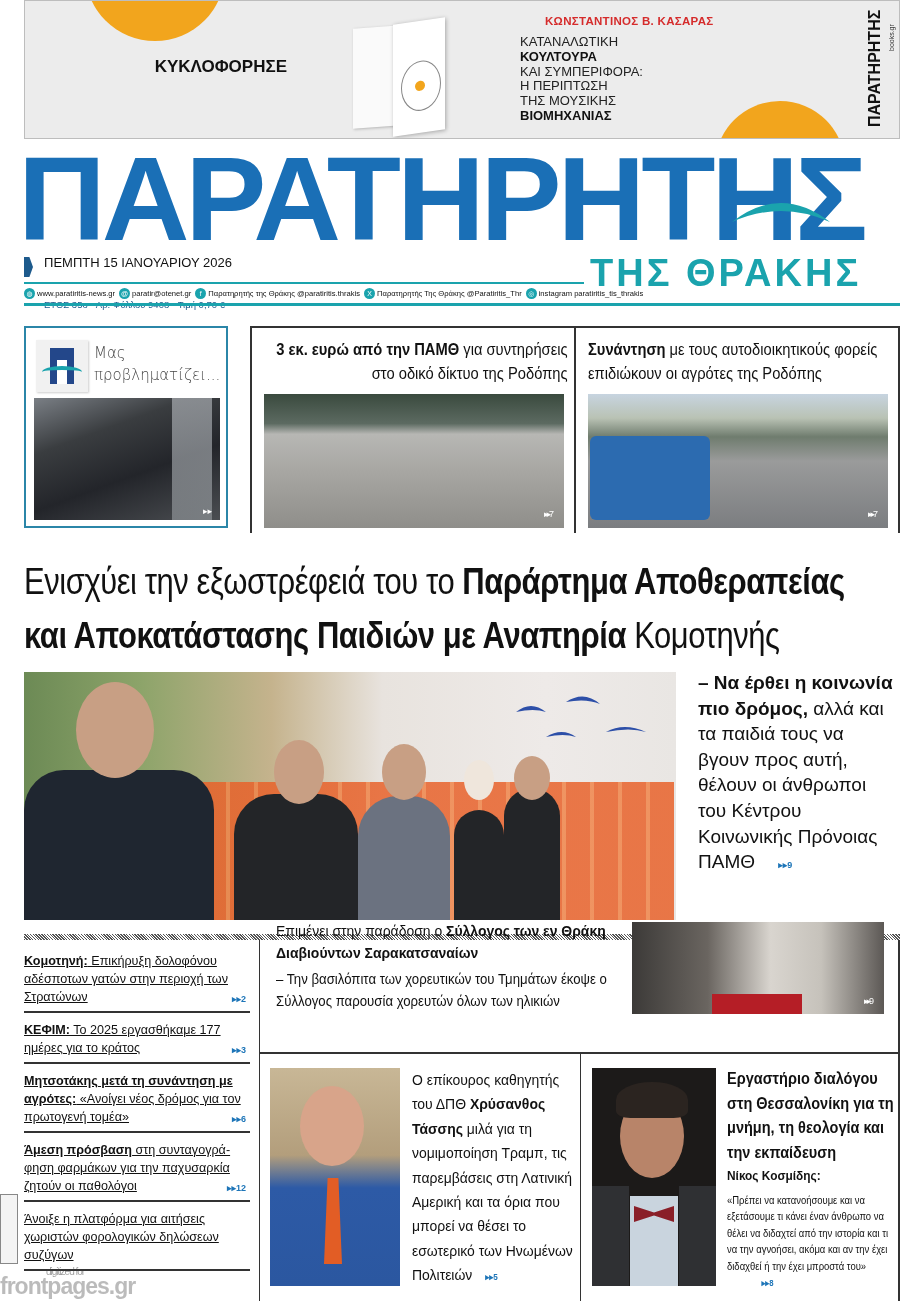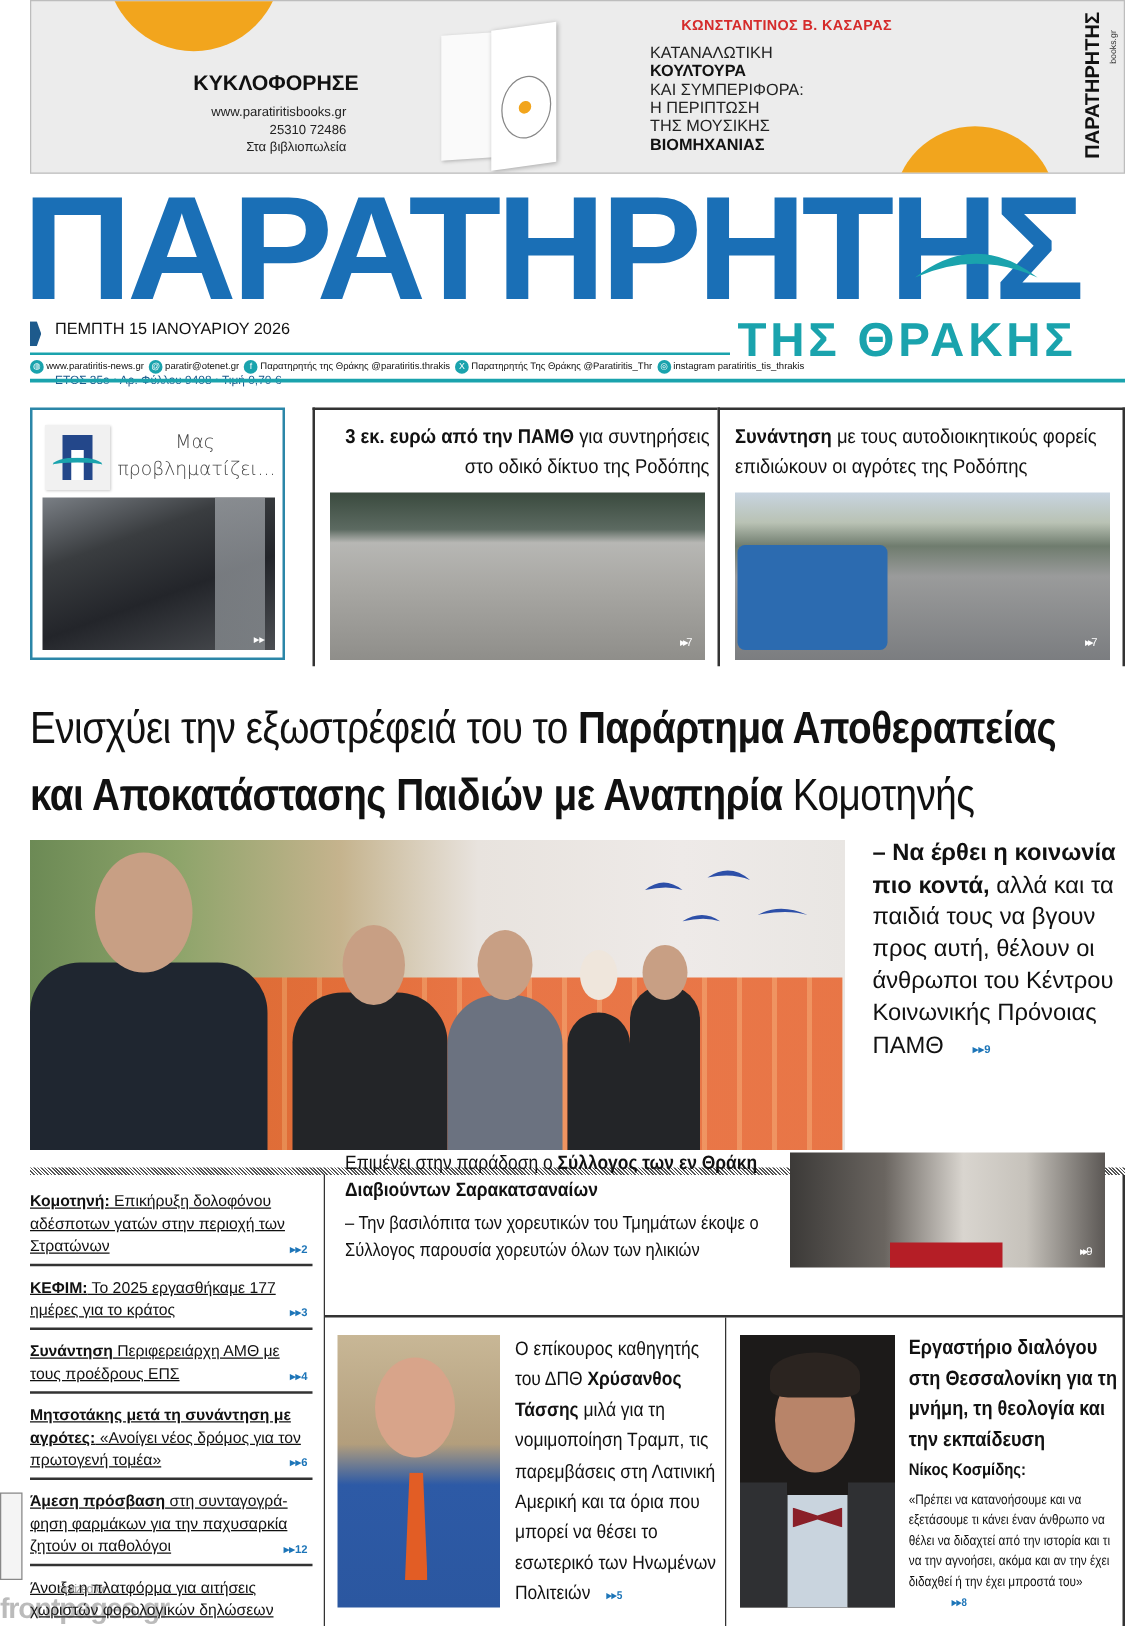--- a/index.html
+++ b/index.html
@@ -37,21 +37,21 @@
   .rule-teal { position: absolute; background: #1aa3ad; }
   .socials { position: absolute; left: 24px; top: 287px; height: 12px; display: flex; align-items: center; gap: 4px; font-size: 7.6px; color: #111; white-space: nowrap; }
   .socials .ic { display: inline-block; width: 11px; height: 11px; border-radius: 50%; background: #1aa3ad; color: #fff; font-size: 7px; line-height: 11px; text-align: center; margin-right: 2px; }
 
   
   .promo { position: absolute; left: 24px; top: 326px; width: 204px; height: 202px; border: 2px solid #2b86a8; background: #fff; }
   .promo .logo { position: absolute; left: 10px; top: 12px; width: 52px; height: 52px; background: #f1f1f1; box-shadow: 1px 1px 2px rgba(0,0,0,.2); }
   .promo .logo .bar { position: absolute; left: 14px; top: 8px; width: 24px; height: 36px; background: #23478a; }
   .promo .logo .bar::after { content: ""; position: absolute; left: 7px; top: 12px; width: 10px; height: 24px; background: #fff; }
   .promo .logo .swoosh { position: absolute; left: 6px; top: 26px; width: 40px; height: 12px; border-top: 4px solid #1aa3ad; border-radius: 50% 50% 0 0; }
-  .promo .txt { position: absolute; left: 68px; top: 14px; width: 124px; text-align: center; font-size: 15px; line-height: 22px; color: #444; font-family: "DejaVu Sans", sans-serif; font-weight: 300; }
+  .promo .txt { position: absolute; left: 68px; top: 14px; width: 124px; font-size: 15px; line-height: 22px; color: #444; font-family: "DejaVu Sans", sans-serif; font-weight: 300; }
   .promo .photo { position: absolute; left: 8px; top: 70px; width: 186px; height: 122px; background: linear-gradient(160deg, #7a7f85 0%, #3a3d40 30%, #23252a 60%, #4b4e52 100%); }
   .promo .photo::after { content: ""; position: absolute; right: 8px; top: 0; width: 40px; height: 122px; background: linear-gradient(180deg, #a9adb2, #8d9296); opacity: .7; }
 
   .topbox { position: absolute; top: 326px; height: 207px; border-top: 2px solid #333; background: #fff; }
   .topbox.a { left: 250px; width: 324px; border-left: 2px solid #333; text-align: right; }
   .topbox.b { left: 574px; width: 326px; border-left: 2px solid #333; border-right: 2px solid #333; }
   .topbox .hd { position: absolute; left: 12px; top: 10px; width: 300px; font-family: "Liberation Sans Narrow", "Liberation Sans", sans-serif; font-size: 16px; line-height: 24px; color: #111; transform: scaleX(.92); transform-origin: 0 0; width: 330px; }
   .topbox .hd b { font-weight: 700; }
   .topbox .ph { position: absolute; left: 12px; top: 66px; width: 300px; height: 134px; }
   .topbox.a .ph { background: linear-gradient(180deg, #3a4a3e 0%, #5c6a61 22%, #b7b7b4 30%, #a9a8a4 55%, #8f8e8a 100%); }
@@ -113,25 +113,20 @@
   .watermark .s { display: block; font-size: 10px; font-weight: 400; color: rgba(60,60,60,.5); margin-bottom: -4px; padding-left: 46px; }
   .stamp { position: absolute; left: 0; top: 1194px; width: 18px; height: 70px; border: 1px solid #888; background: #f4f4f4; }
 </style>
 </head>
 <body>
 
 <div class="ad">
   <div class="sun1"></div>
   <div class="sun2"></div>
   <div class="released">ΚΥΚΛΟΦΟΡΗΣΕ</div>
-  <div class="info">
-    <div>www.paratiritisbooks.gr</div>
-    <div>25310 72486</div>
-    <div>Στα βιβλιοπωλεία</div>
-  </div>
   <div class="book">
     <div class="p1"></div>
     <div class="p2">
         <div class="ring"></div>
         <div class="dot"></div>
       </div>
   </div>
   <div class="author">ΚΩΝΣΤΑΝΤΙΝΟΣ Β. ΚΑΣΑΡΑΣ</div>
   <div class="bt">
     <span>ΚΑΤΑΝΑΛΩΤΙΚΗ</span>
@@ -209,30 +204,29 @@
   <div class="head" style="left:250px;top:68px;width:50px;height:64px;"></div>
   <div class="p" style="left:334px;width:92px;height:124px;background:#6b7280;"></div>
   <div class="head" style="left:358px;top:72px;width:44px;height:56px;"></div>
   <div class="p" style="left:430px;width:50px;height:110px;"></div>
   <div class="head" style="left:440px;top:88px;width:30px;height:40px;background:#efe6dc;"></div>
   <div class="p" style="left:480px;width:56px;height:132px;"></div>
   <div class="head" style="left:490px;top:84px;width:36px;height:44px;"></div>
 </div>
 
 <div class="lead-side">
-  <b>– Να έρθει η κοινωνία πιο κοντά,</b><span> αλλά και τα παιδιά τους να βγουν προς αυτή, θέλουν οι άνθρωποι του Κέντρου Κοινωνικής Πρόνοιας ΠΑΜΘ</span>
+  <b>– Να έρθει η κοινωνία πιο δρόμος,</b><span> αλλά και τα παιδιά τους να βγουν προς αυτή, θέλουν οι άνθρωποι του Κέντρου Κοινωνικής Πρόνοιας ΠΑΜΘ</span>
   <span class="pgref" style="margin-left:18px;"><span>▸▸</span><span>9</span></span>
 </div>
 
 <div class="hatch"></div>
 
 <div class="briefs">
   <div class="brief"><b>Κομοτηνή:</b><span> Επικήρυξη δολοφόνου αδέσποτων γατών στην περιοχή των Στρατώνων</span><span class="pgref"><span>▸▸</span><span>2</span></span></div>
   <div class="brief"><b>ΚΕΦΙΜ:</b><span> Το 2025 εργασθήκαμε 177 ημέρες για το κράτος</span><span class="pgref"><span>▸▸</span><span>3</span></span></div>
-  <div class="brief"><b>Συνάντηση</b><span> Περιφερειάρχη ΑΜΘ με τους προέδρους ΕΠΣ</span><span class="pgref"><span>▸▸</span><span>4</span></span></div>
   <div class="brief"><b>Μητσοτάκης μετά τη συνάντηση με αγρότες:</b><span> «Ανοίγει νέος δρόμος για τον πρωτογενή τομέα»</span><span class="pgref"><span>▸▸</span><span>6</span></span></div>
   <div class="brief"><b>Άμεση πρόσβαση</b><span> στη συνταγογρά-φηση φαρμάκων για την παχυσαρκία ζητούν οι παθολόγοι</span><span class="pgref"><span>▸▸</span><span>12</span></span></div>
   <div class="brief"><b></b><span>Άνοιξε η πλατφόρμα για αιτήσεις χωριστών φορολογικών δηλώσεων συζύγων</span><span class="pgref"></span></div>
 </div>
 
 <div class="vrule" style="left:259px;top:940px;width:1px;height:361px;"></div>
 <div class="vrule" style="left:898px;top:940px;width:2px;height:361px;"></div>
 <div class="vrule" style="left:260px;top:1052px;width:640px;height:2px;"></div>
 <div class="vrule" style="left:580px;top:1054px;width:1px;height:247px;"></div>
 

